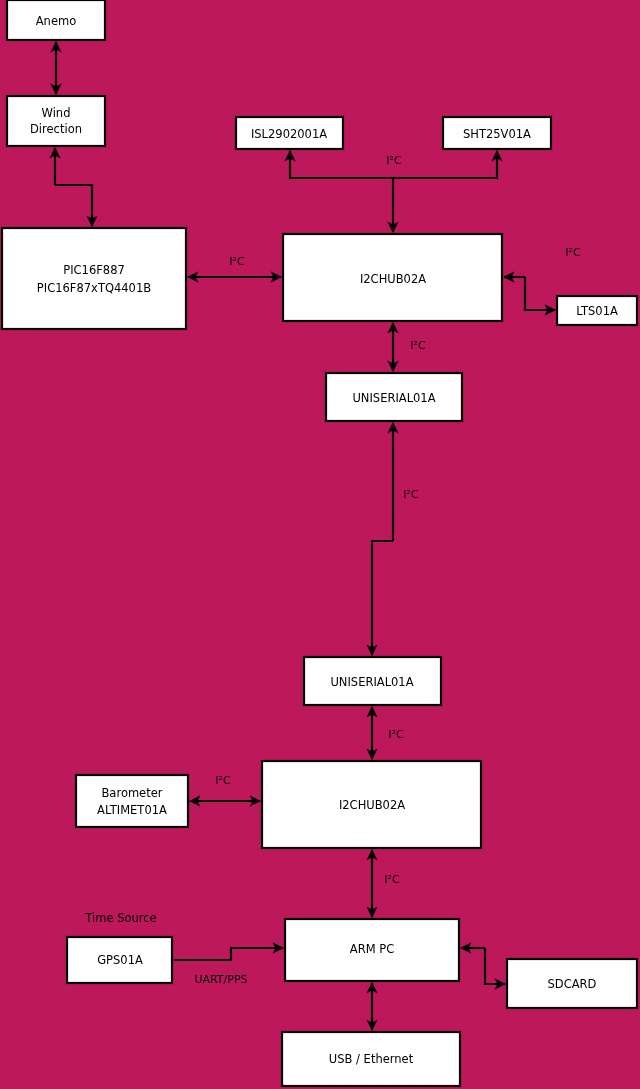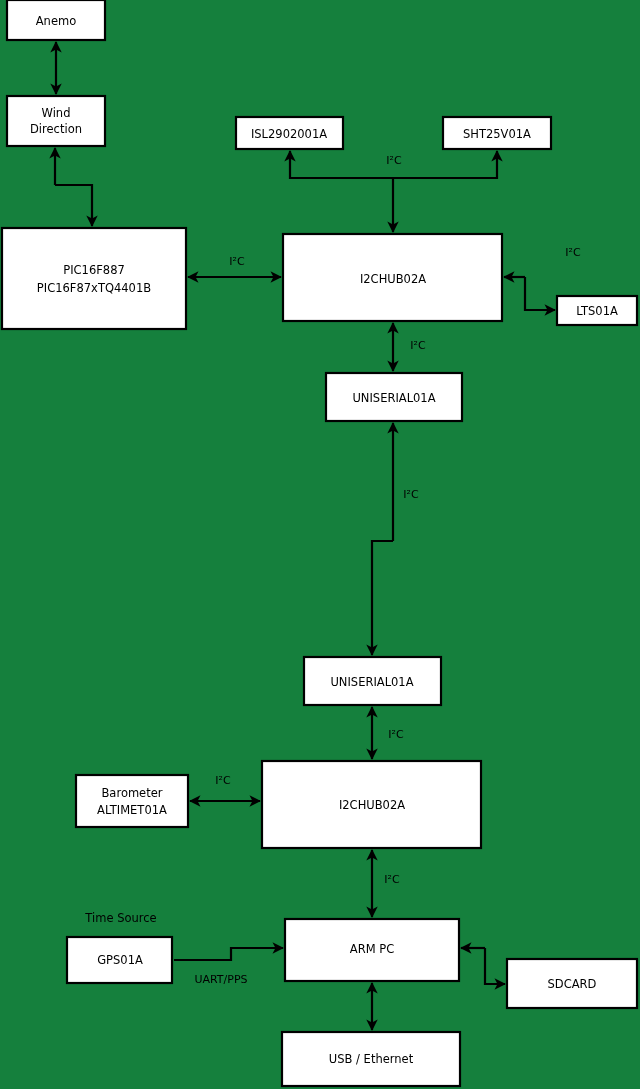--- a/index.html
+++ b/index.html
@@ -7,21 +7,21 @@
     padding: 0;
     background: #ffffff;
   }
   body {
     font-family: "DejaVu Sans", sans-serif;
   }
   #diagram-root {
     position: relative;
     width: 640px;
     height: 1089px;
-    background: #15803d;
+    background: #be185d;
     overflow: hidden;
   }
   svg#diagram-svg {
     position: absolute;
     left: 0;
     top: 0;
     width: 640px;
     height: 1089px;
   }
   .node-rect {

